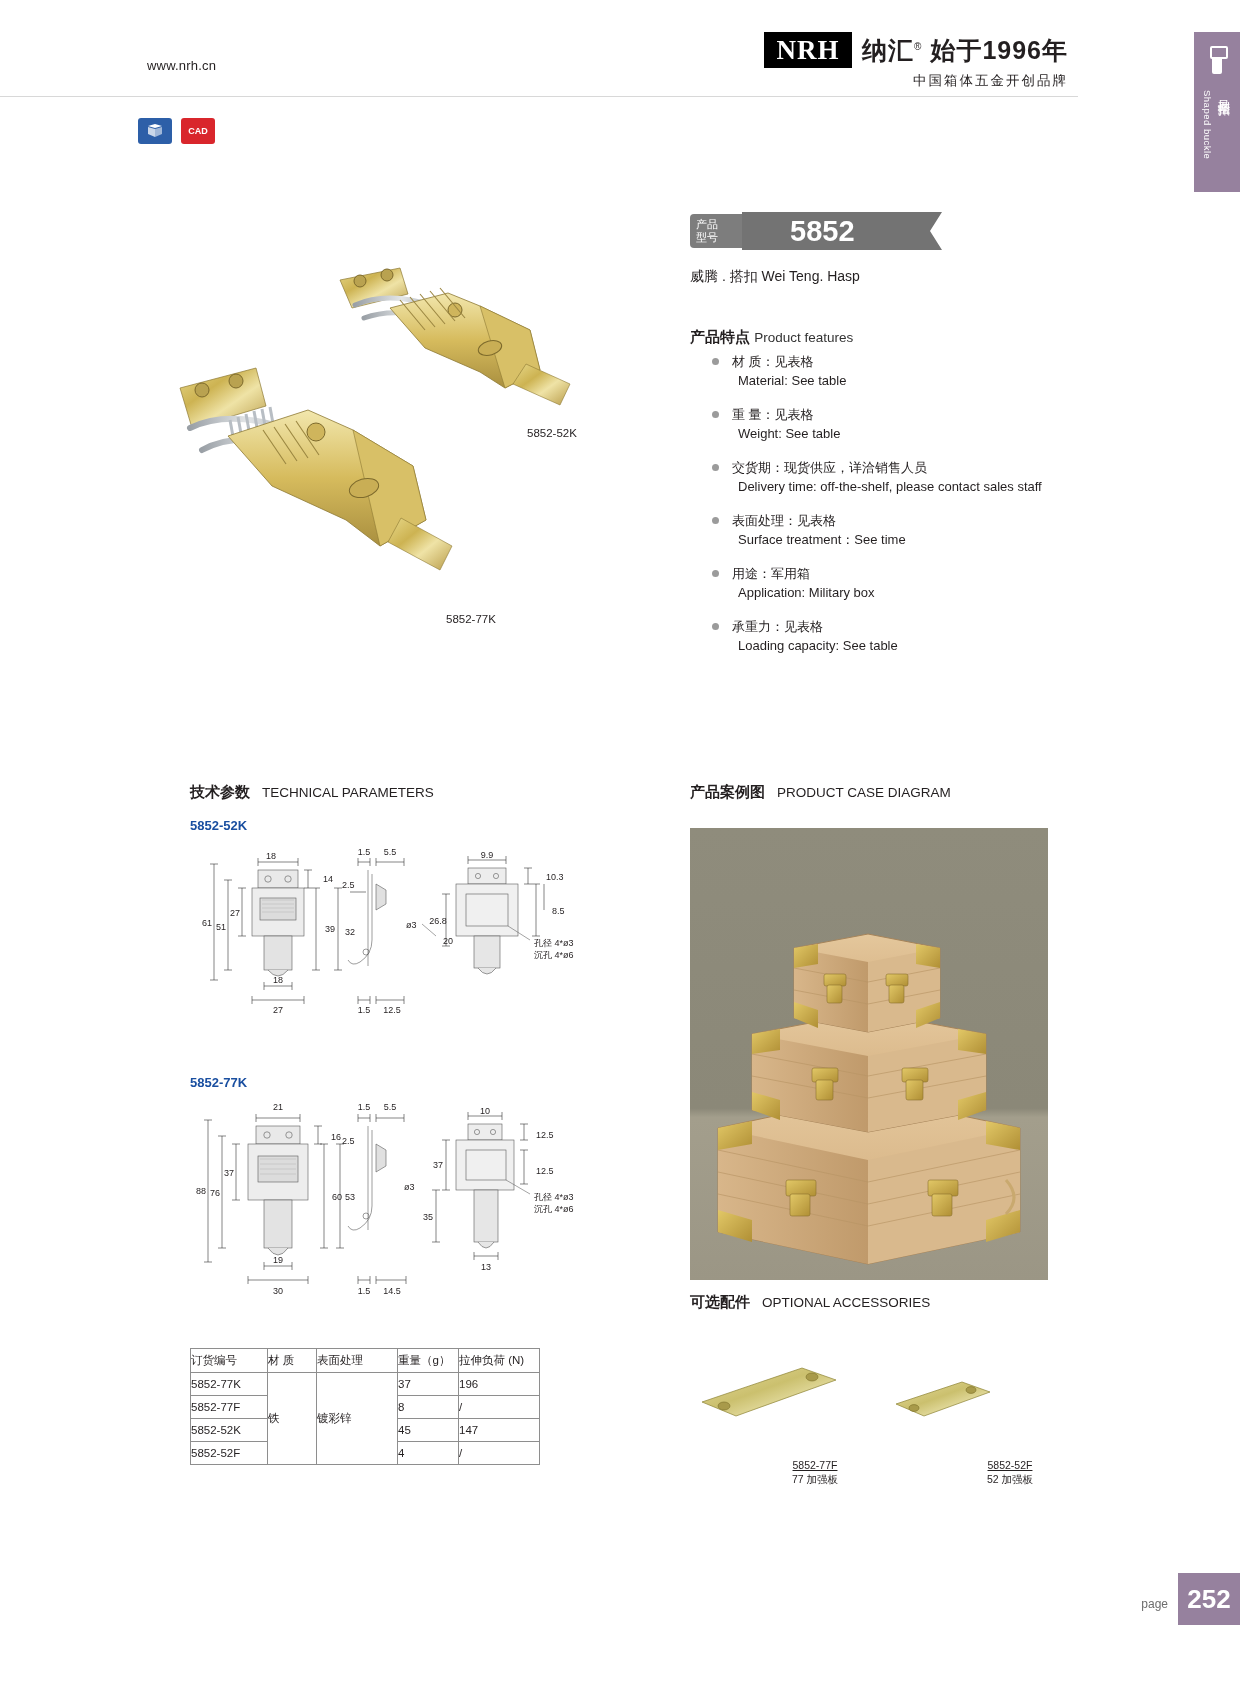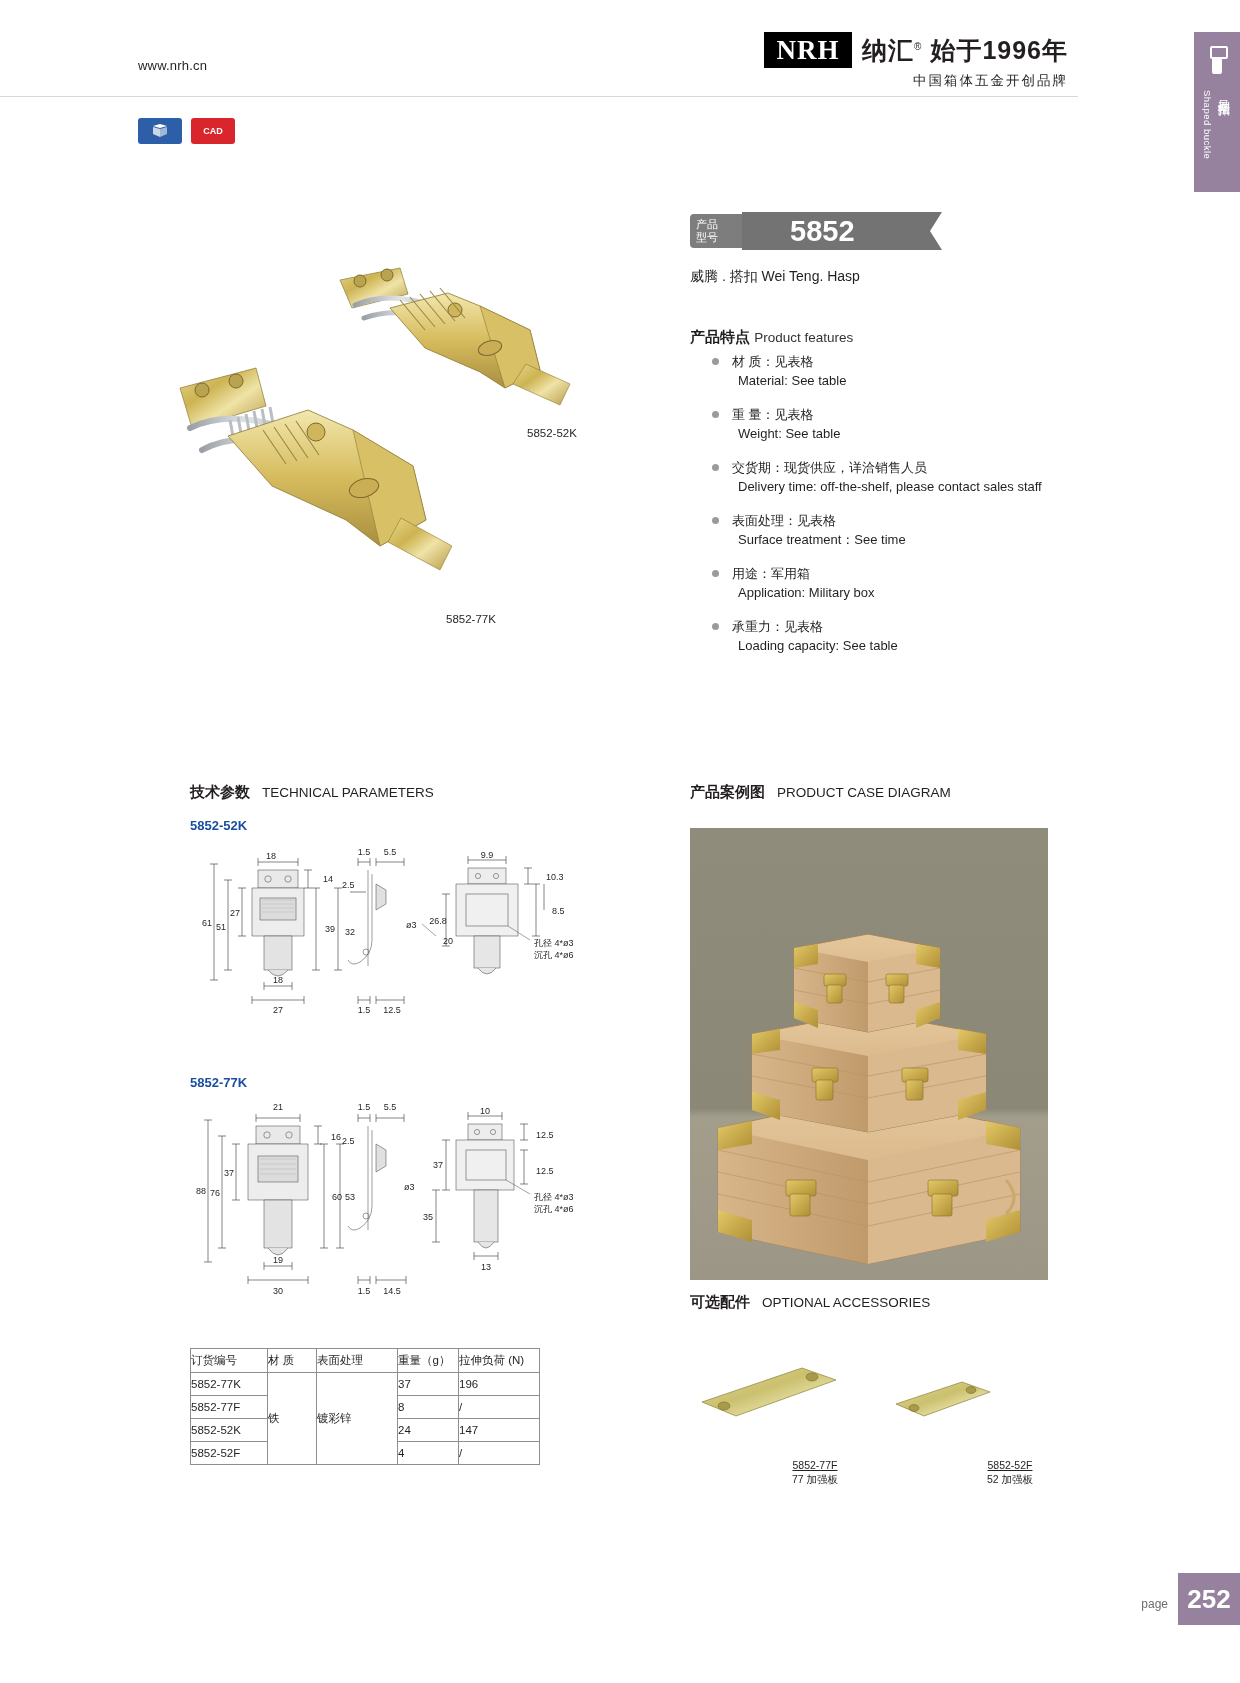--- a/index.html
+++ b/index.html
@@ -2,21 +2,21 @@
 <html><head>
 <meta charset="utf-8">
 <style>
   html,body{margin:0;padding:0;}
   body{
     width:1240px;height:1683px;background:#ffffff;
     font-family:"Liberation Sans", sans-serif;
     color:#231f20;position:relative;overflow:hidden;
   }
   
-  .site-url{position:absolute;left:138px;top:58px;font-size:13px;color:#231f20;letter-spacing:.2px;}
+  .site-url{position:absolute;left:147px;top:58px;font-size:13px;color:#231f20;letter-spacing:.2px;}
   .logo-wrap{position:absolute;right:172px;top:32px;text-align:right;}
   .logo-row{display:flex;align-items:center;justify-content:flex-end;gap:10px;}
   .logo-mark{
     width:88px;height:36px;background:#000000;color:#fff;
     font-size:27px;font-weight:bold;letter-spacing:1px;
     display:flex;align-items:center;justify-content:center;
     font-family:"Liberation Serif",serif;
   }
   .logo-cn{font-size:25px;font-weight:bold;color:#231f20;letter-spacing:1px;}
   .logo-cn sup{font-size:10px;vertical-align:super;font-weight:normal;}
@@ -35,21 +35,21 @@
   .side-icon .bot{position:absolute;left:3px;top:11px;width:10px;height:17px;background:#fff;border-radius:2px;}
   .side-tab .vtext{
     position:absolute;left:0;top:58px;width:46px;height:100px;
     display:flex;align-items:flex-start;justify-content:center;gap:2px;
   }
   .vtext span{writing-mode:vertical-rl;text-orientation:upright;color:#fff;font-size:12.5px;letter-spacing:1px;}
   .vtext .en{writing-mode:vertical-rl;text-orientation:mixed;font-size:9.5px;letter-spacing:.5px;}
 
   
   .badges{position:absolute;left:138px;top:118px;display:flex;gap:9px;}
-  .badge{width:44px;height:26px;border-radius:3px;display:flex;align-items:center;justify-content:center;color:#fff;font-size:9px;font-weight:bold;}
+  .badge{width:34px;height:26px;border-radius:3px;display:flex;align-items:center;justify-content:center;color:#fff;font-size:9px;font-weight:bold;}
   .badge.blue{background:#2d5fa8;}
   .badge.red{background:#d9262c;}
 
   
   .product-photo{position:absolute;left:150px;top:240px;width:470px;height:400px;}
   .cap{position:absolute;font-size:11.5px;color:#231f20;}
 
   
   .model-bar{position:absolute;left:690px;top:212px;width:270px;height:38px;}
   .model-tag{
@@ -469,21 +469,21 @@
     <td>37</td>
     <td>196</td>
   </tr>
   <tr>
     <td>5852-77F</td>
     <td>8</td>
     <td>/</td>
   </tr>
   <tr>
     <td>5852-52K</td>
-    <td>24</td>
+    <td>45</td>
     <td>147</td>
   </tr>
   <tr>
     <td>5852-52F</td>
     <td>4</td>
     <td>/</td>
   </tr>
 </tbody>
   </table>
 

